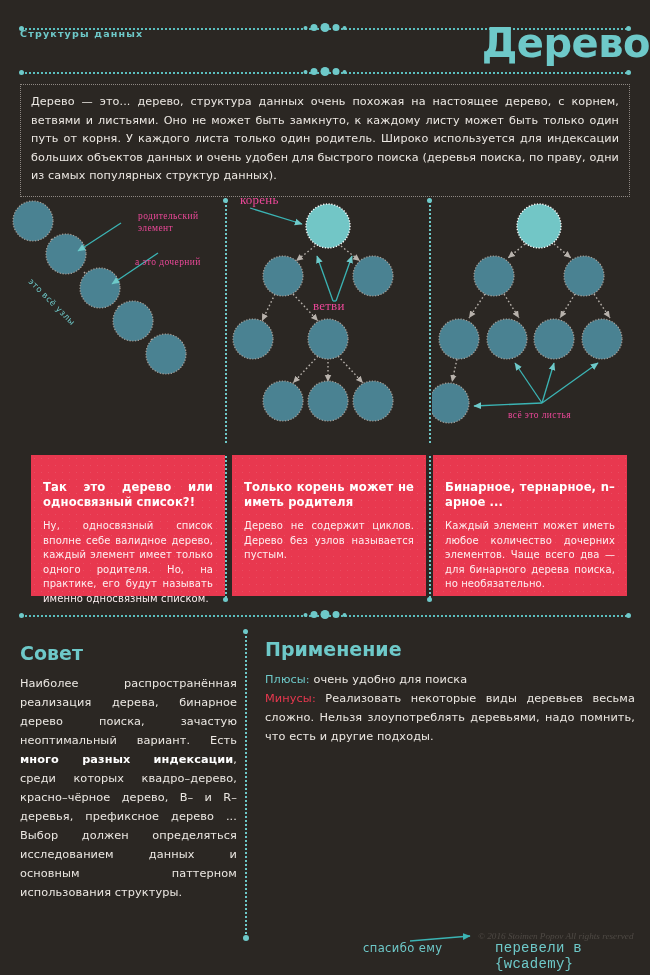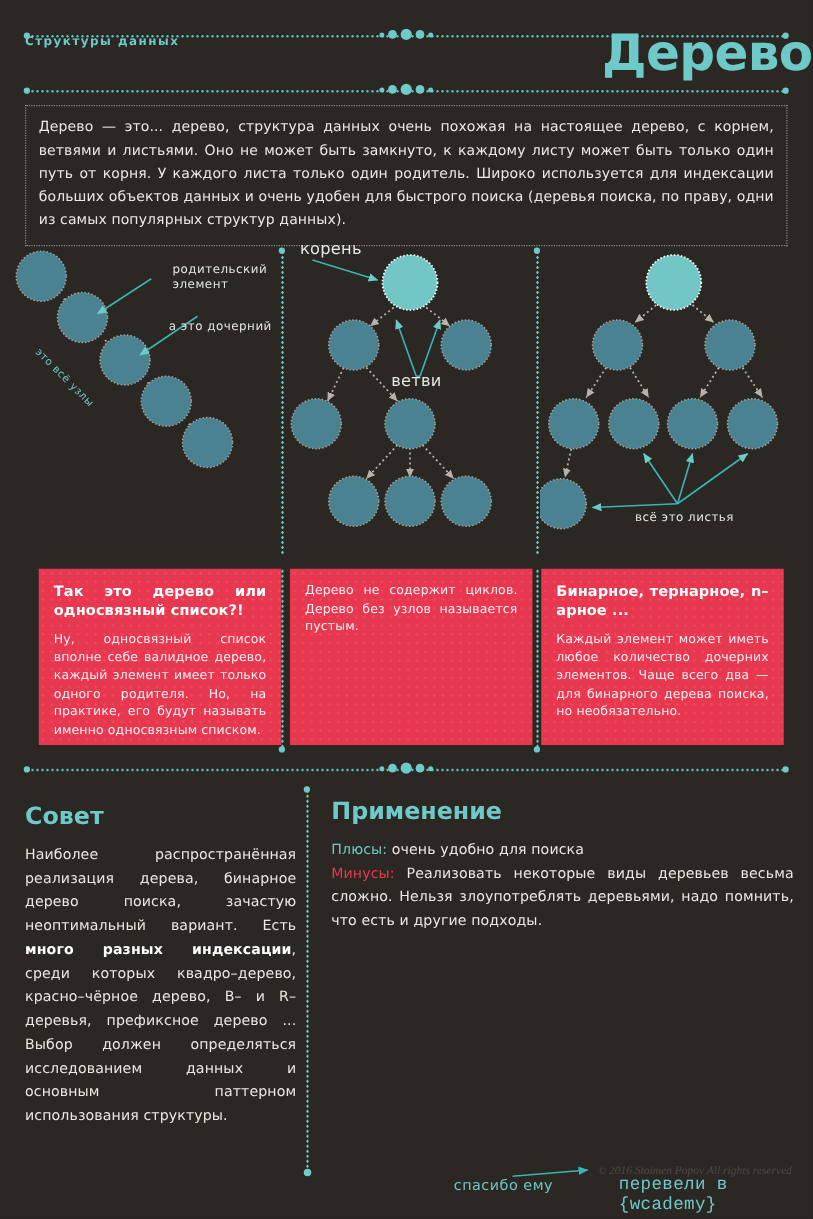--- a/index.html
+++ b/index.html
@@ -59,33 +59,34 @@
 
   
   #diagrams { position: absolute; left: 0; top: 196px; width: 650px; height: 250px; }
   .panel { position: absolute; top: 0; height: 250px; }
   #panel-1 { left: 8px;   width: 216px; }
   #panel-2 { left: 228px; width: 200px; }
   #panel-3 { left: 432px; width: 214px; }
   .panel svg { position: absolute; left: 0; top: 0; }
 
   .nodelabel {
-    position: absolute; font-size: 9.5px; color: #e5e5e5; line-height: 12px;
+    position: absolute; font-size: 9.5px; color: #ec4899; line-height: 12px;
     letter-spacing: 0.4px;
+    font-family: Liberation Serif, serif;
   }
   .nodelabel.big { font-size: 13px; letter-spacing: 0.2px; }
 
   
   #cards { position: absolute; left: 0; top: 455px; width: 650px; height: 145px; }
   .card {
     position: absolute; top: 0; width: 194px; height: 141px;
     background: #e8384f;
     background-image: radial-gradient(circle, rgba(255,255,255,0.10) 0 0.8px, transparent 1px);
     background-size: 7px 7px;
-    padding: 11px 12px;
+    padding: 25px 12px;
     color: #ffffff;
   }
   #card-1 { left: 31px; }
   #card-2 { left: 232px; }
   #card-3 { left: 433px; }
   .card-title {
     font-size: 11.6px; font-weight: bold; line-height: 15px;
     text-align: justify; text-align-last: left;
     margin-bottom: 9px; letter-spacing: 0.1px;
   }
@@ -292,20 +293,21 @@
     <div class="nodelabel" style="left:76px; top:213px;">всё это листья</div>
   </div>
 </div>
 
 <div id="cards">
   <div class="card" id="card-1">
     <div class="card-title">Так это дерево или односвязный список?!</div>
     <div class="card-body">Ну, односвязный список вполне себе валидное дерево, каждый элемент имеет только одного родителя. Но, на практике, его будут называть именно односвязным списком.</div>
   </div>
   <div class="card" id="card-2">
+    <div class="card-title">Только корень может не иметь родителя</div>
     <div class="card-body">Дерево не содержит циклов. Дерево без узлов называется пустым.</div>
   </div>
   <div class="card" id="card-3">
     <div class="card-title">Бинарное, тернарное, n–арное ...</div>
     <div class="card-body">Каждый элемент может иметь любое количество дочерних элементов. Чаще всего два — для бинарного дерева поиска, но необязательно.</div>
   </div>
 
   <div class="vdots" style="left:225px; top:0px; height:143px;"></div>
   <div class="capdot" style="left:223px; top:142px; width:5px; height:5px;"></div>
   <div class="vdots" style="left:429px; top:0px; height:143px;"></div>

